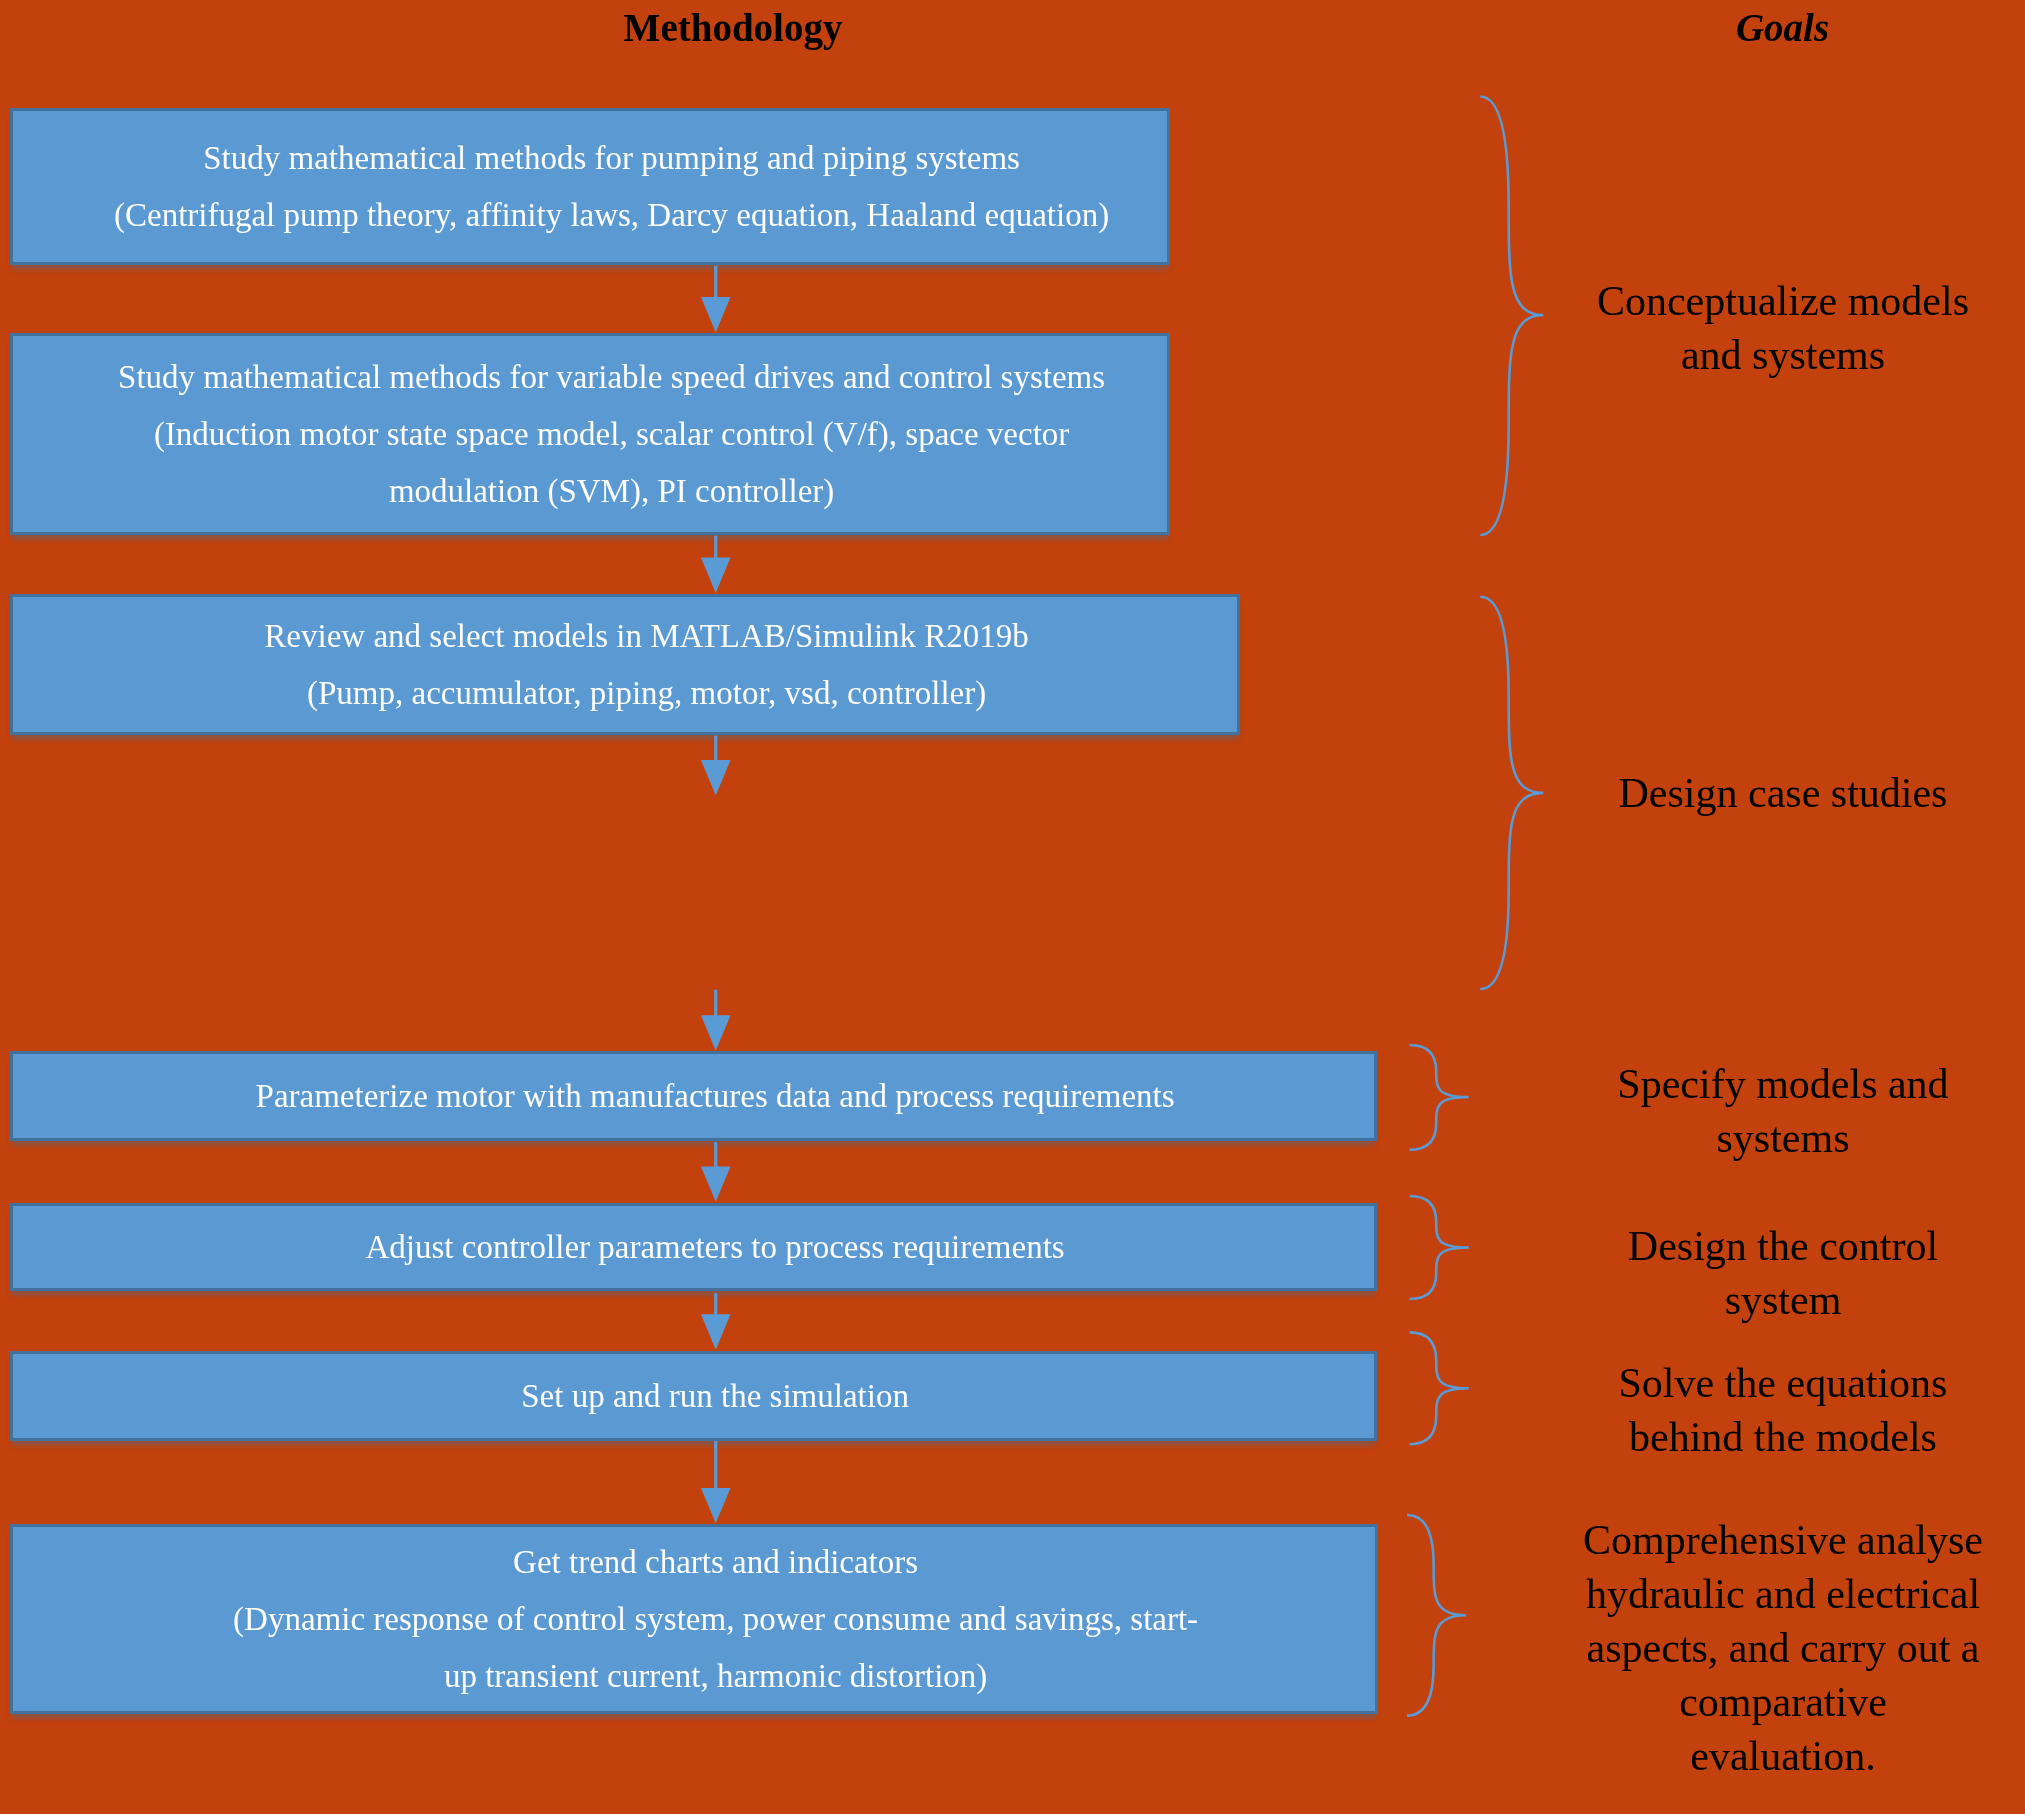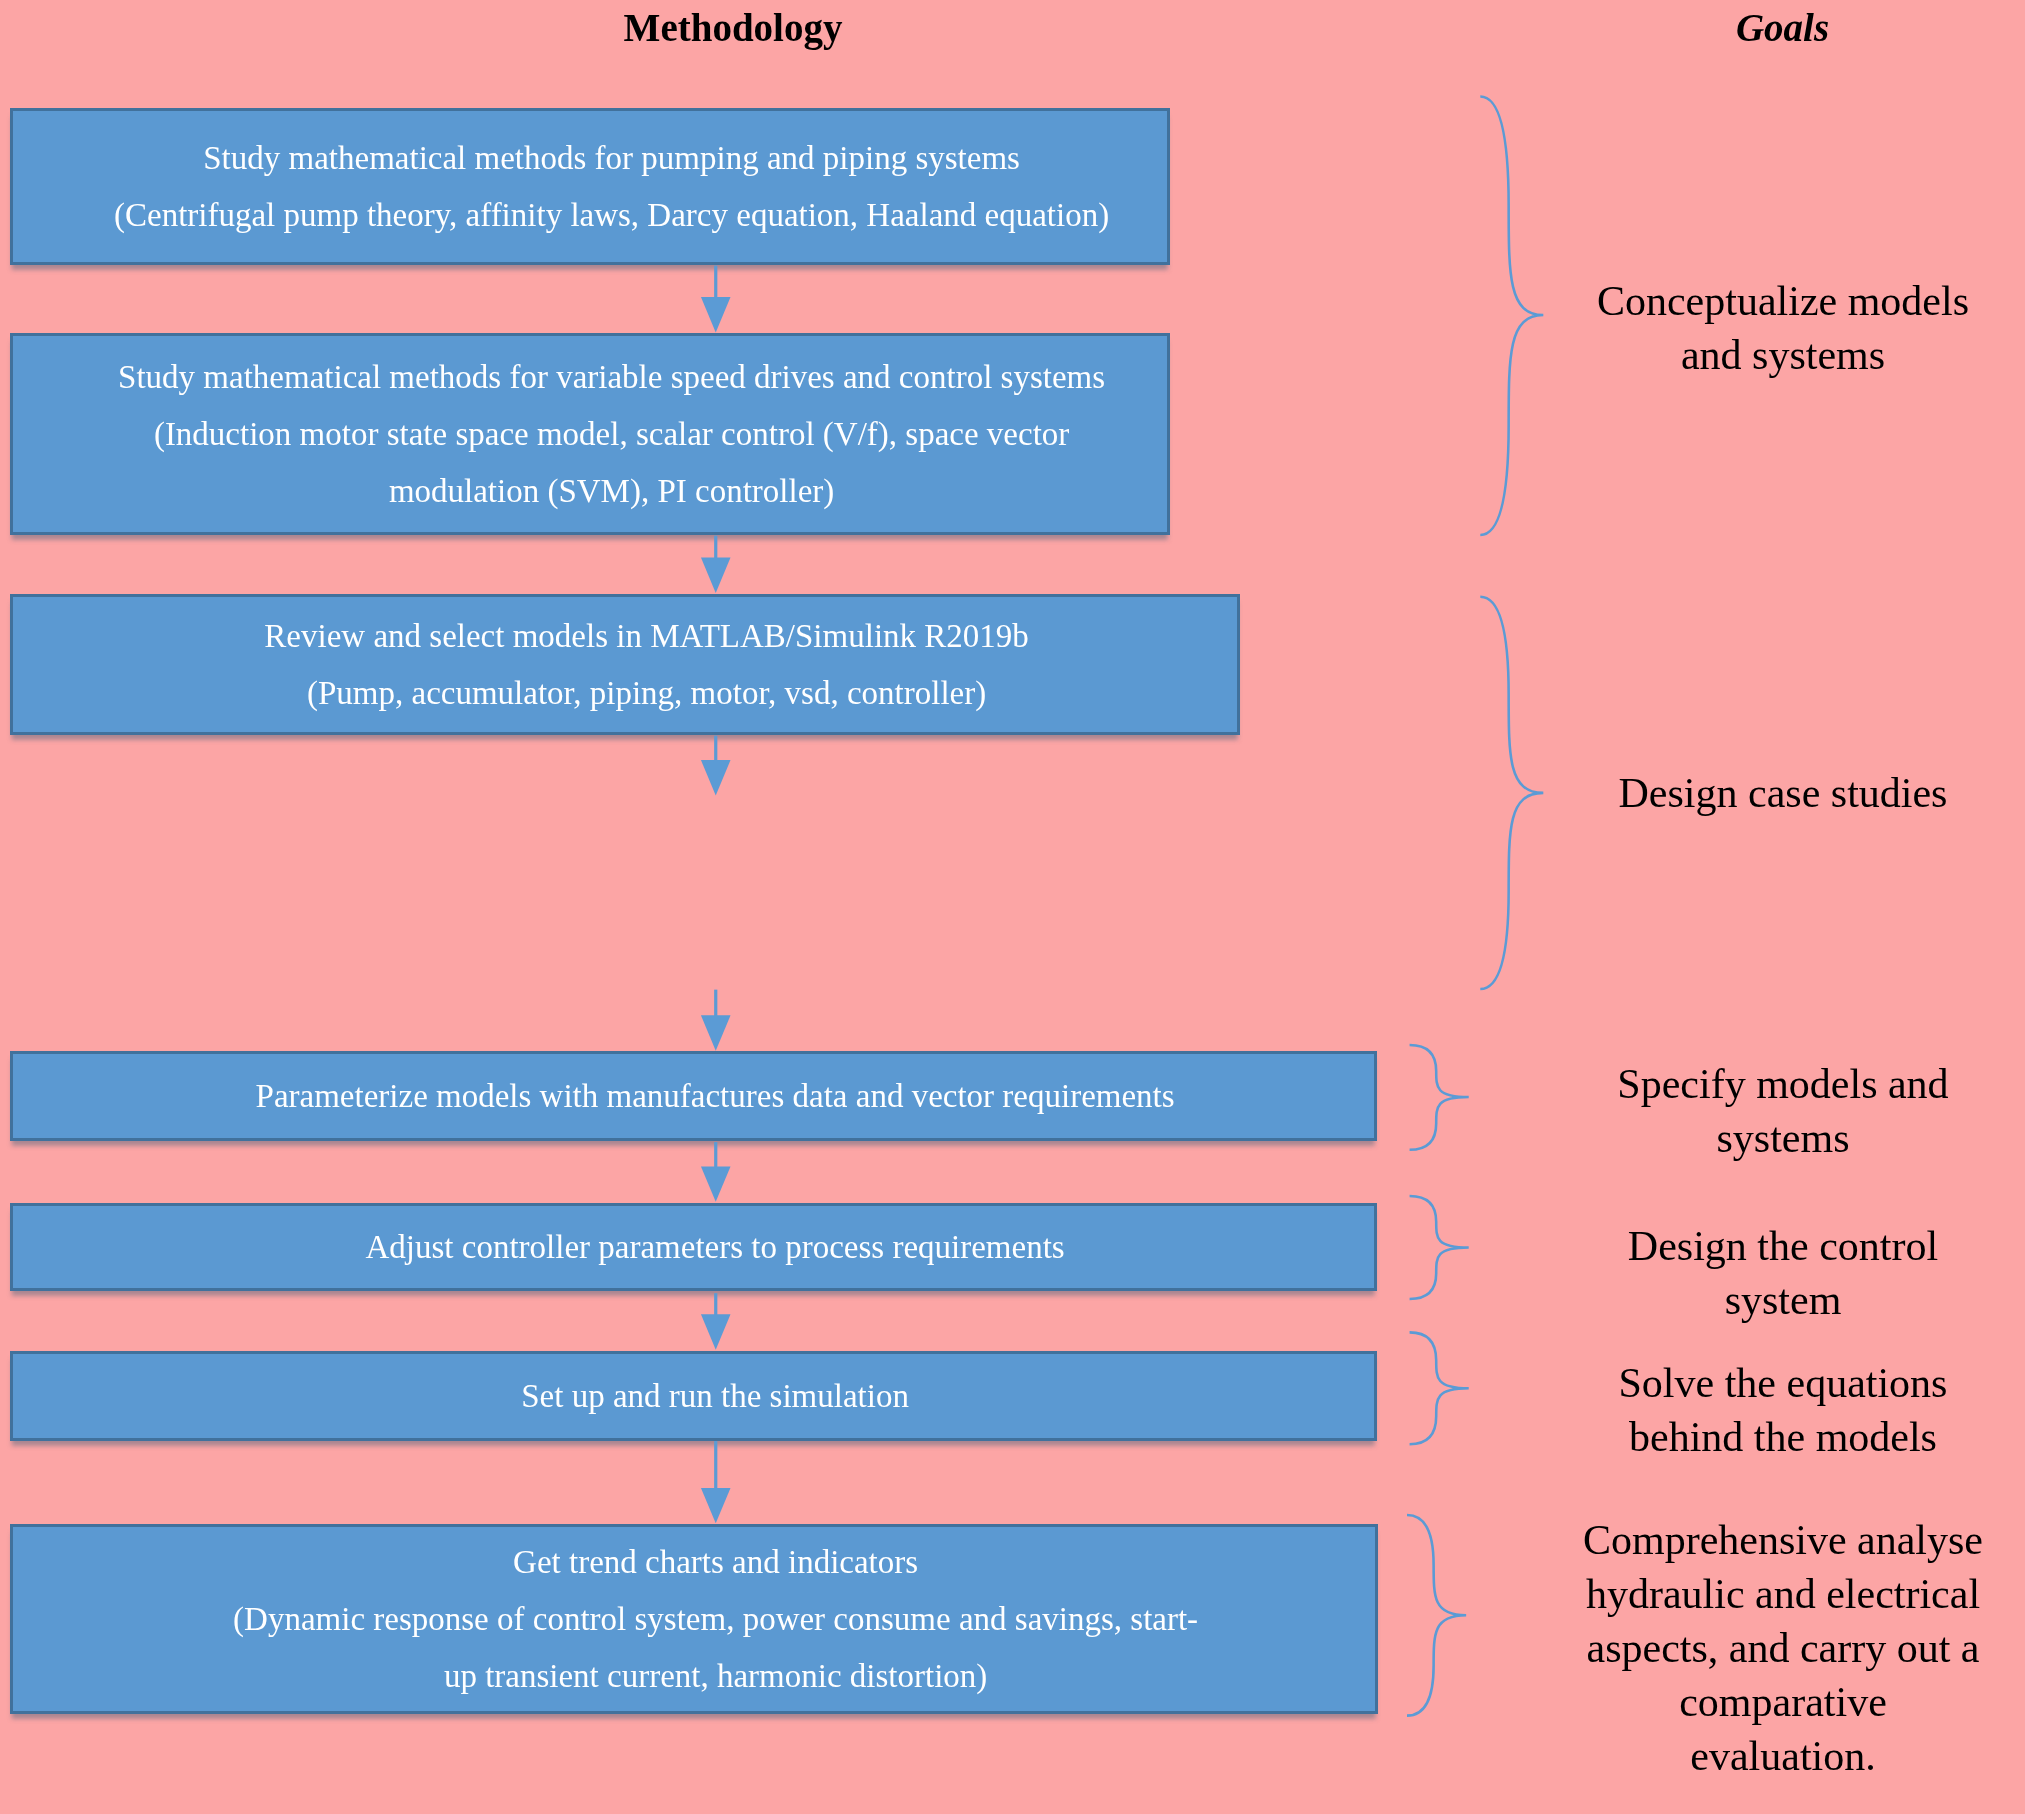--- a/index.html
+++ b/index.html
@@ -1,20 +1,20 @@
 <!DOCTYPE html>
 <html style="--box-fill: #5b99d2; --box-border: #41719c; --box-text: #ffffff; --goal-text: #000000;font-size:10.3px"><head>
 <meta charset="utf-8">
 <style>
   html,body{margin:0;padding:0;background:#ffffff;}
   #canvas{
     position:relative;
     width:2025px;
     height:1814px;
-    background:#fca5a5;
+    background:#c2410c;
     font-family:"Liberation Serif","DejaVu Serif",serif;
     overflow:hidden;
   }
   .col-title{
     position:absolute;
     top:6.4px;
     font-size:39px;
     font-weight:bold;
     color:#000000;
     text-align:center;
@@ -79,21 +79,21 @@
 modulation (SVM), PI controller)</div>
   </div>
 
   <div class="step-box" style="top:594px;height:141px;width:1230px;">
     <div class="step-text">Review and select models in MATLAB/Simulink R2019b
 (Pump, accumulator, piping, motor, vsd, controller)</div>
   </div>
 
 
   <div class="step-box" style="top:1051px;height:90px;width:1367px;">
-    <div class="step-text">Parameterize models with manufactures data and vector requirements</div>
+    <div class="step-text">Parameterize motor with manufactures data and process requirements</div>
   </div>
 
   <div class="step-box" style="top:1203px;height:88px;width:1367px;">
     <div class="step-text">Adjust controller parameters to process requirements</div>
   </div>
 
   <div class="step-box" style="top:1351px;height:90px;width:1367px;">
     <div class="step-text">Set up and run the simulation</div>
   </div>
 

